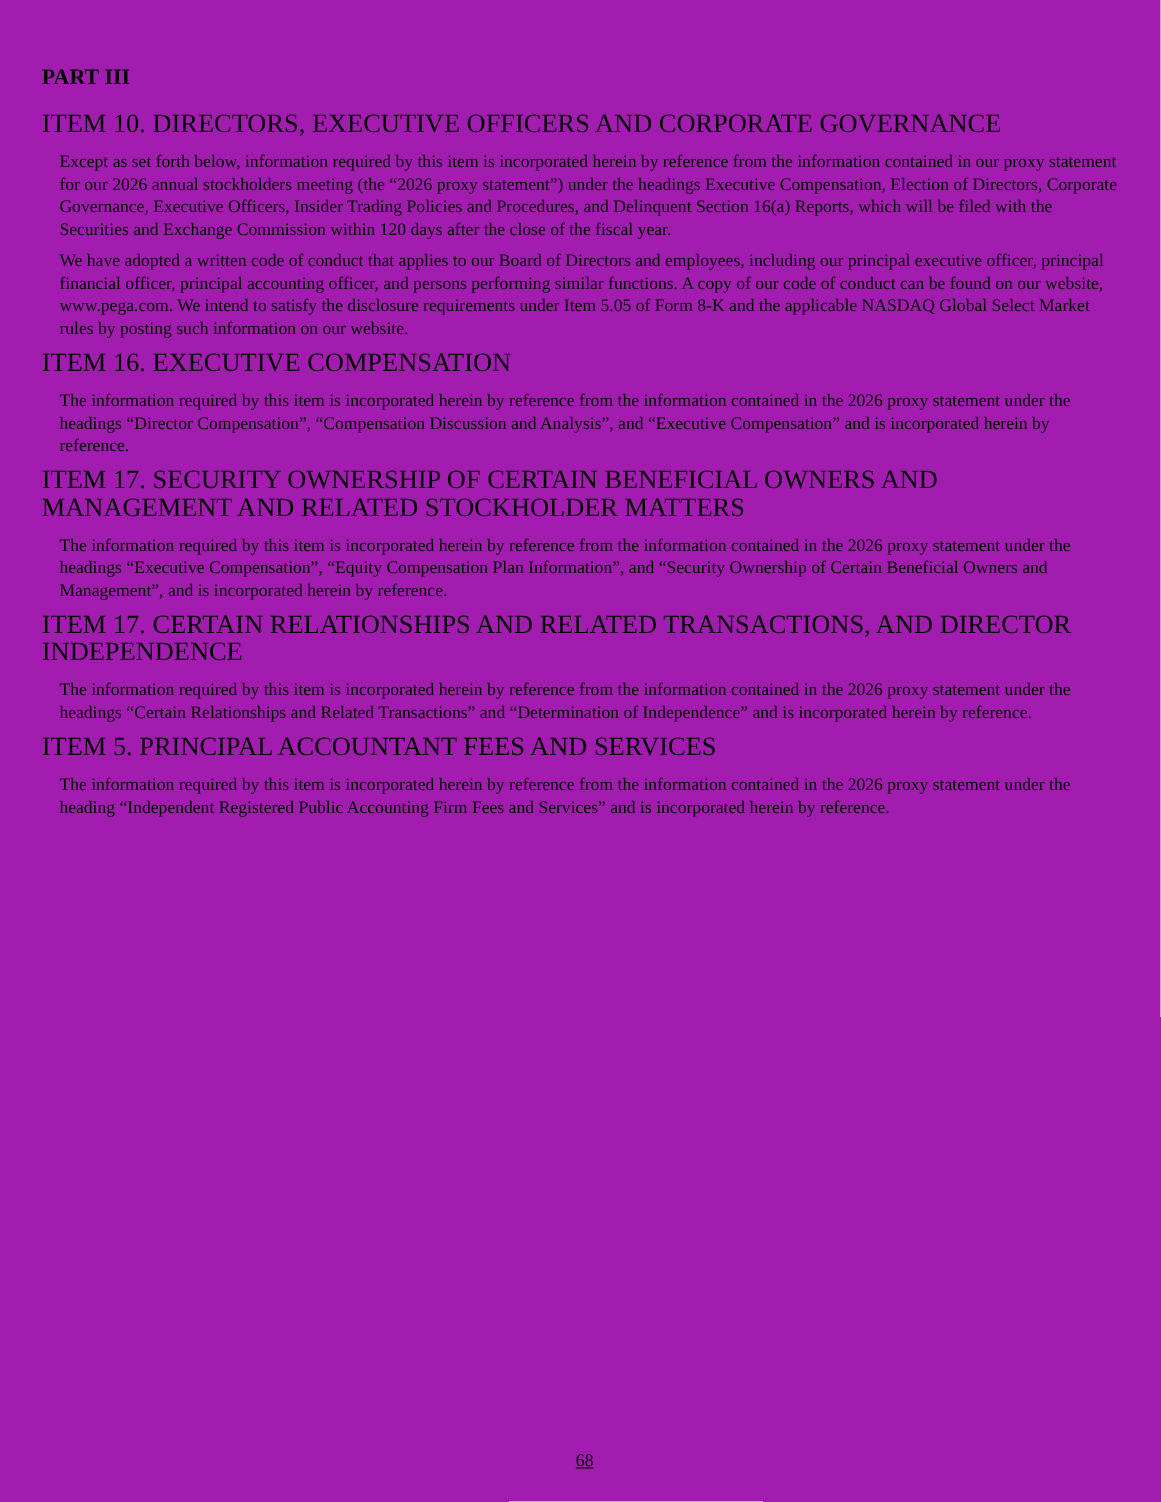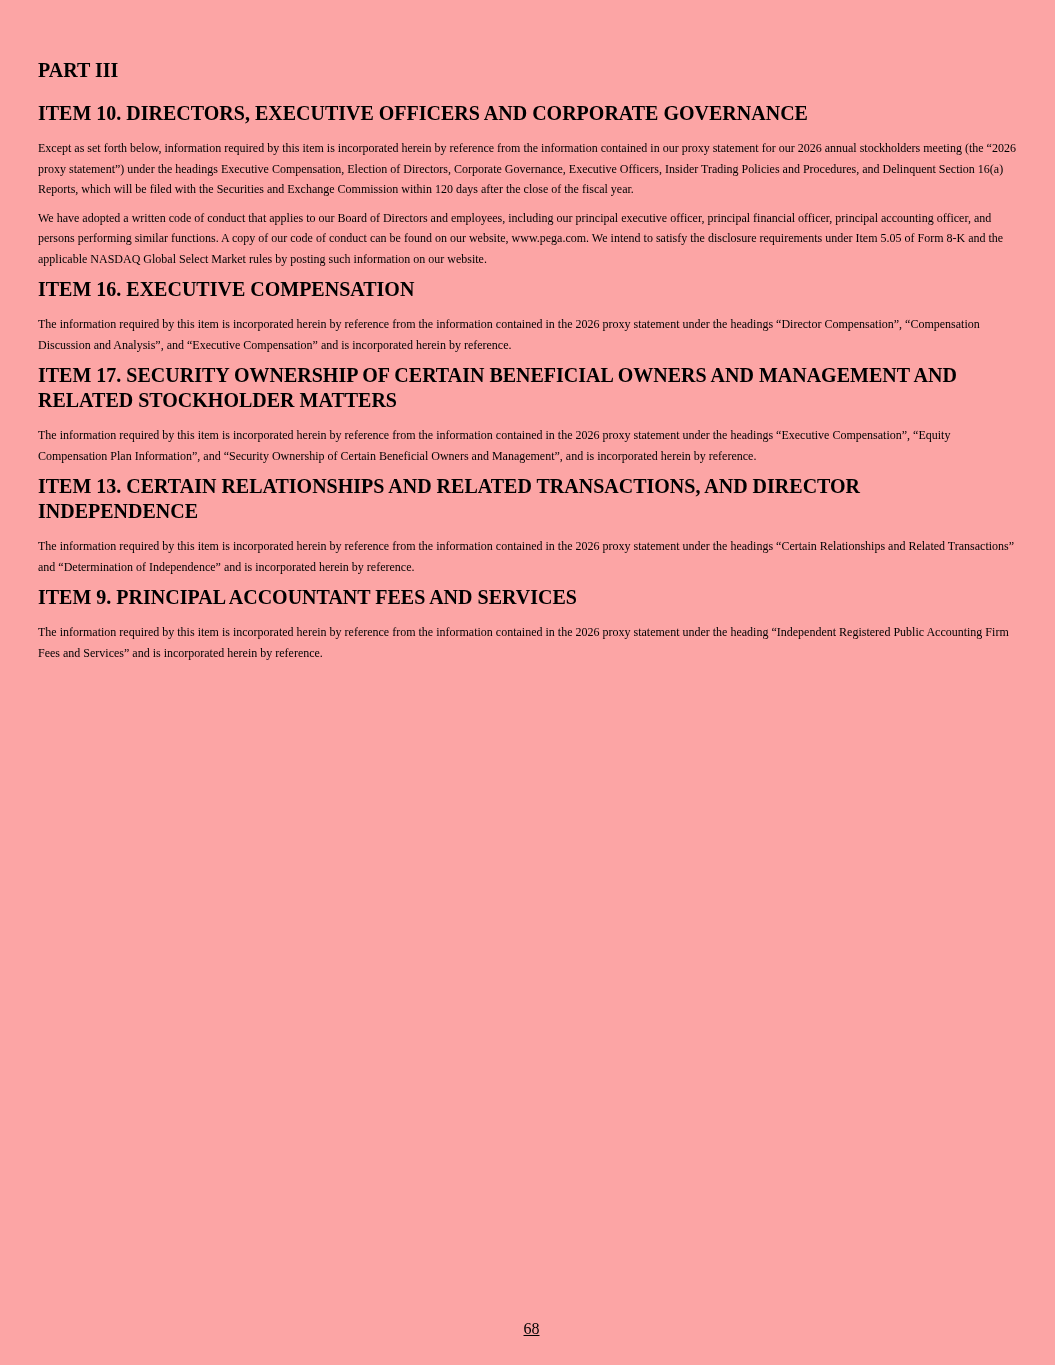--- a/index.html
+++ b/index.html
@@ -4,45 +4,45 @@
 <style>
   html, body {
     margin: 0;
     padding: 0;
     background: #ffffff;
   }
   .page {
     position: relative;
     width: 1055px;
     height: 1365px;
-    background: #fca5a5;
+    background: #a21caf;
     color: #000000;
     font-family: "Liberation Serif", "DejaVu Serif", serif;
     overflow: hidden;
     box-sizing: border-box;
   }
   .content {
     padding: 57px 38px 0 38px;
   }
   .part-title {
     font-size: 20px;
     line-height: 26px;
     font-weight: bold;
     margin: 0 0 18px 0;
   }
   .item-heading {
-    font-size: 20px;
+    font-size: 24px;
     line-height: 25px;
-    font-weight: bold;
+    font-weight: normal;
     margin: 8px 0 12px 0;
   }
   .body-text {
-    font-size: 12px;
+    font-size: 16px;
     line-height: 20.5px;
-    margin: 0 0 8px 0;
+    margin: 0 0 8px 16px;
     text-align: left;
   }
   .page-number {
     position: absolute;
     left: 4px;
     bottom: 26px;
     width: 100%;
     text-align: center;
     font-size: 16px;
     line-height: 20px;
@@ -67,25 +67,25 @@
       <div class="item-heading">ITEM 16. EXECUTIVE COMPENSATION</div>
       <p class="body-text">The information required by this item is incorporated herein by reference from the information contained in the 2026 proxy statement under the headings “Director Compensation”, “Compensation Discussion and Analysis”, and “Executive Compensation” and is incorporated herein by reference.</p>
     </section>
 
     <section>
       <div class="item-heading">ITEM 17. SECURITY OWNERSHIP OF CERTAIN BENEFICIAL OWNERS AND MANAGEMENT AND RELATED STOCKHOLDER MATTERS</div>
       <p class="body-text">The information required by this item is incorporated herein by reference from the information contained in the 2026 proxy statement under the headings “Executive Compensation”, “Equity Compensation Plan Information”, and “Security Ownership of Certain Beneficial Owners and Management”, and is incorporated herein by reference.</p>
     </section>
 
     <section>
-      <div class="item-heading">ITEM 13. CERTAIN RELATIONSHIPS AND RELATED TRANSACTIONS, AND DIRECTOR INDEPENDENCE</div>
+      <div class="item-heading">ITEM 17. CERTAIN RELATIONSHIPS AND RELATED TRANSACTIONS, AND DIRECTOR INDEPENDENCE</div>
       <p class="body-text">The information required by this item is incorporated herein by reference from the information contained in the 2026 proxy statement under the headings “Certain Relationships and Related Transactions” and “Determination of Independence” and is incorporated herein by reference.</p>
     </section>
 
     <section>
-      <div class="item-heading">ITEM 9. PRINCIPAL ACCOUNTANT FEES AND SERVICES</div>
+      <div class="item-heading">ITEM 5. PRINCIPAL ACCOUNTANT FEES AND SERVICES</div>
       <p class="body-text">The information required by this item is incorporated herein by reference from the information contained in the 2026 proxy statement under the heading “Independent Registered Public Accounting Firm Fees and Services” and is incorporated herein by reference.</p>
     </section>
 
   </div>
 
   <div class="page-number">68</div>
 </div>
 
 </body></html>

